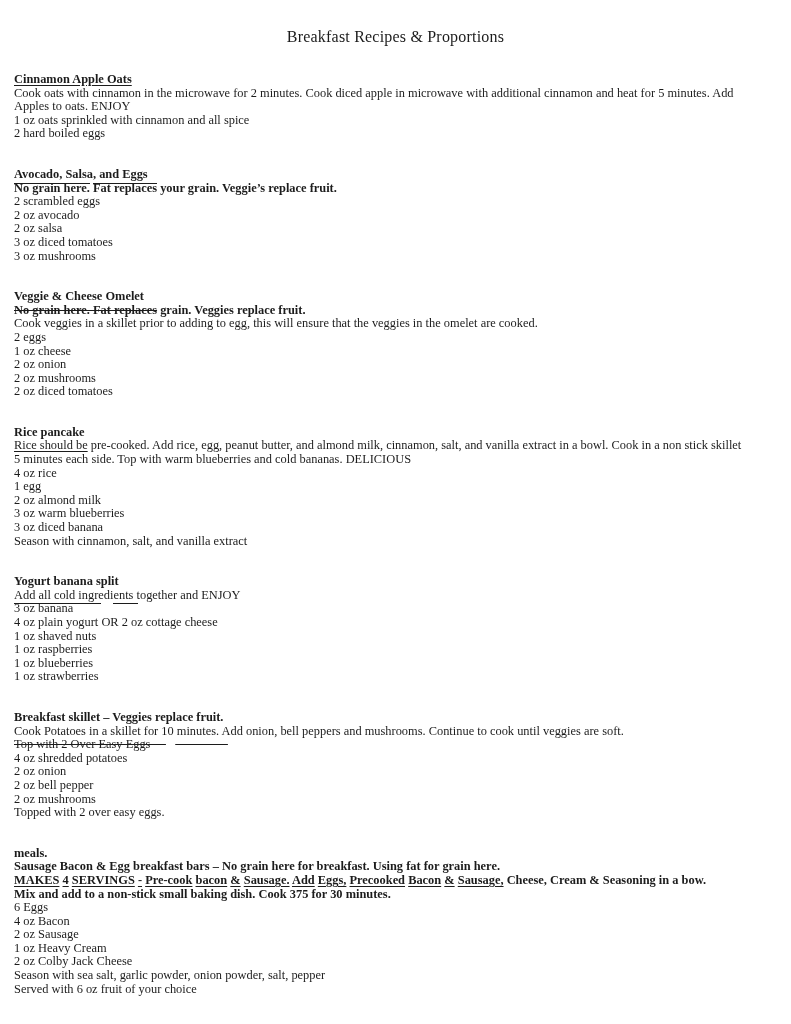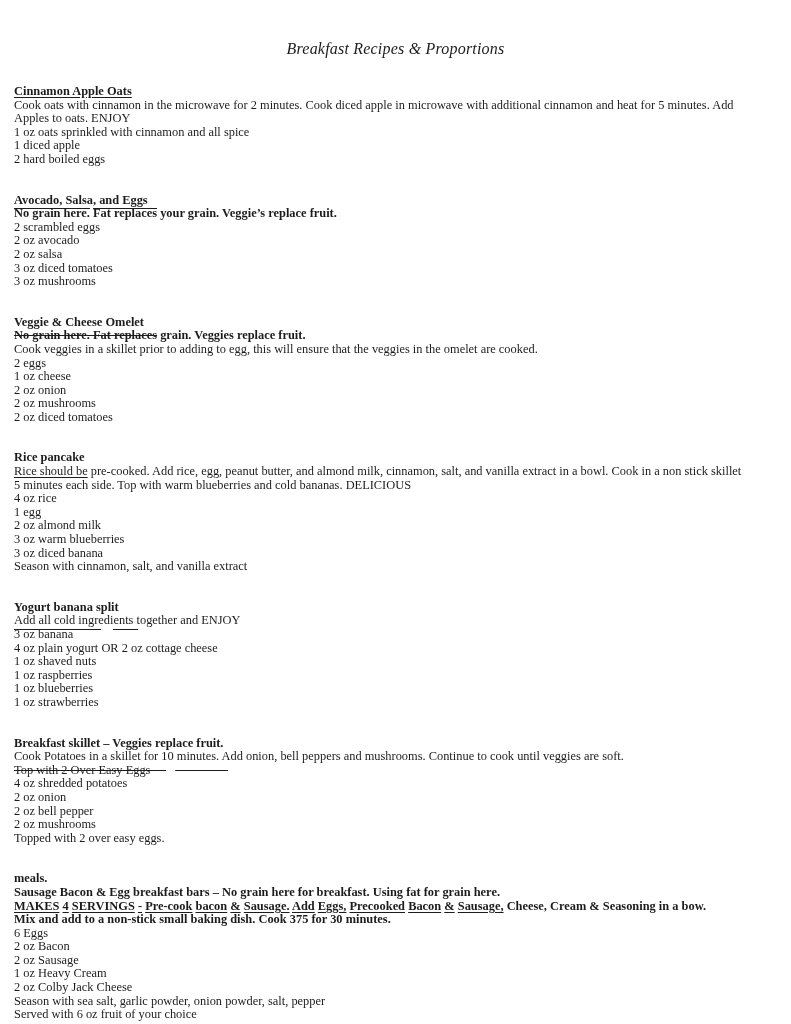--- a/index.html
+++ b/index.html
@@ -12,24 +12,23 @@
     background:#ffffff;
     color:#1c1c1c;
     font-family:"Liberation Serif","DejaVu Serif",serif;
     font-size:12.4px;
     overflow:hidden;
   }
   .doc-title{
     font-size:16px;
     font-weight:400;
     text-align:center;
-    margin:12px;
+    margin:0;
     line-height:18px;
     letter-spacing:.2px;
-    font-style:italic;
   }
   .section{margin-bottom:13.6px;margin-top:27px;}
   .section:last-child{margin-bottom:0;}
   .line{line-height:13.6px;white-space:pre;}
   .b{font-weight:700;}
   .u{text-decoration:underline;text-decoration-thickness:1px;text-underline-offset:1.5px;}
   .st{text-decoration:line-through;text-decoration-thickness:1px;text-align:right;}
   .o{
     background-image:linear-gradient(#1c1c1c,#1c1c1c);
     background-size:100% 1px;
@@ -41,21 +40,20 @@
 <body>
 
 <div class="page" style="background: rgb(255, 255, 255); color: rgb(28, 28, 28);">
   <h1 class="doc-title">Breakfast Recipes &amp; Proportions</h1>
   <div id="doc-body">
       <div class="section">
         <div class="line"><span class="b u">Cinnamon Apple Oats</span></div>
         <div class="line"><span>Cook oats with cinnamon in the microwave for 2 minutes. Cook diced apple in microwave with additional cinnamon and heat for 5 minutes. Add</span></div>
         <div class="line"><span>Apples to oats. ENJOY</span></div>
         <div class="line"><span>1 oz oats sprinkled with cinnamon and all spice</span></div>
-        <div class="line"><span>1 diced apple</span></div>
         <div class="line"><span>2 hard boiled eggs</span></div>
       </div>
       <div class="section">
         <div class="line"><span class="b">Avocado, Salsa, and Eggs</span></div>
         <div class="line"><span class="b o">No grain here.</span><span class="b"> </span><span class="b o">Fat replaces</span><span class="b"> your grain. Veggie’s replace fruit.</span></div>
         <div class="line"><span>2 scrambled eggs</span></div>
         <div class="line"><span>2 oz avocado</span></div>
         <div class="line"><span>2 oz salsa</span></div>
         <div class="line"><span>3 oz diced tomatoes</span></div>
         <div class="line"><span>3 oz mushrooms</span></div>
@@ -100,21 +98,21 @@
         <div class="line"><span>2 oz bell pepper</span></div>
         <div class="line"><span>2 oz mushrooms</span></div>
         <div class="line"><span>Topped with 2 over easy eggs.</span></div>
       </div>
       <div class="section">
         <div class="line"><span class="b">meals.</span></div>
         <div class="line"><span class="b">Sausage Bacon &amp; Egg breakfast bars – No grain here for breakfast. Using fat for grain here.</span></div>
         <div class="line"><span class="b"><span class="u">MAKES</span><span> </span><span class="u">4</span><span> </span><span class="u">SERVINGS</span><span> </span><span class="u">-</span><span> </span><span class="u">Pre-cook</span><span> </span><span class="u">bacon</span><span> </span><span class="u">&amp;</span><span> </span><span class="u">Sausage.</span><span> </span><span class="u">Add</span><span> </span><span class="u">Eggs,</span><span> </span><span class="u">Precooked</span><span> </span><span class="u">Bacon</span><span> </span><span class="u">&amp;</span><span> </span><span class="u">Sausage,</span></span><span class="b"> Cheese, Cream &amp; Seasoning in a bow.</span></div>
         <div class="line"><span class="b">Mix and add to a non-stick small baking dish. Cook 375 for 30 minutes.</span></div>
         <div class="line"><span>6 Eggs</span></div>
-        <div class="line"><span>2 oz Bacon</span></div>
+        <div class="line"><span>4 oz Bacon</span></div>
         <div class="line"><span>2 oz Sausage</span></div>
         <div class="line"><span>1 oz Heavy Cream</span></div>
         <div class="line"><span>2 oz Colby Jack Cheese</span></div>
         <div class="line"><span>Season with sea salt, garlic powder, onion powder, salt, pepper</span></div>
         <div class="line"><span>Served with 6 oz fruit of your choice</span></div>
       </div>
     </div>
 </div>
 
 </body></html>

